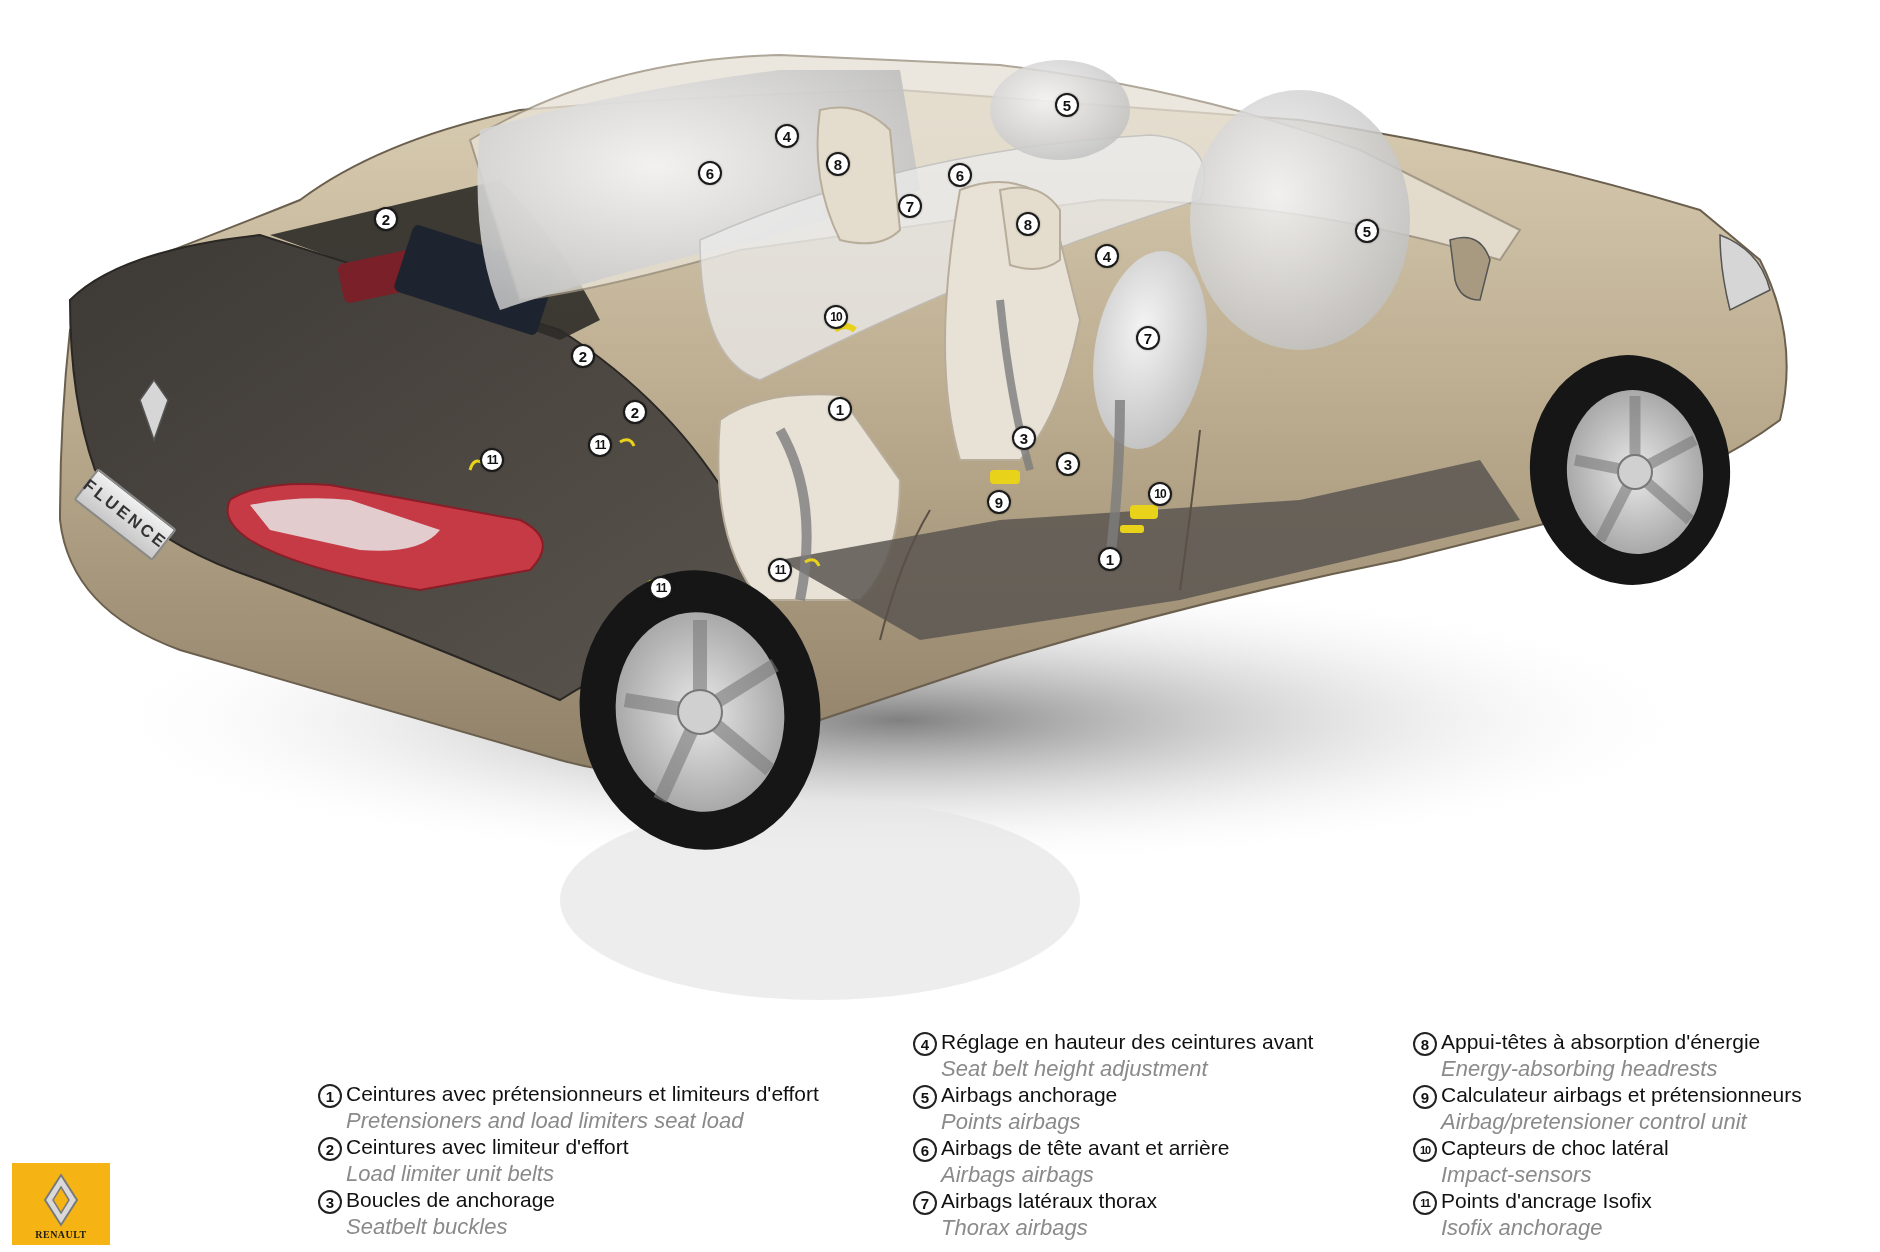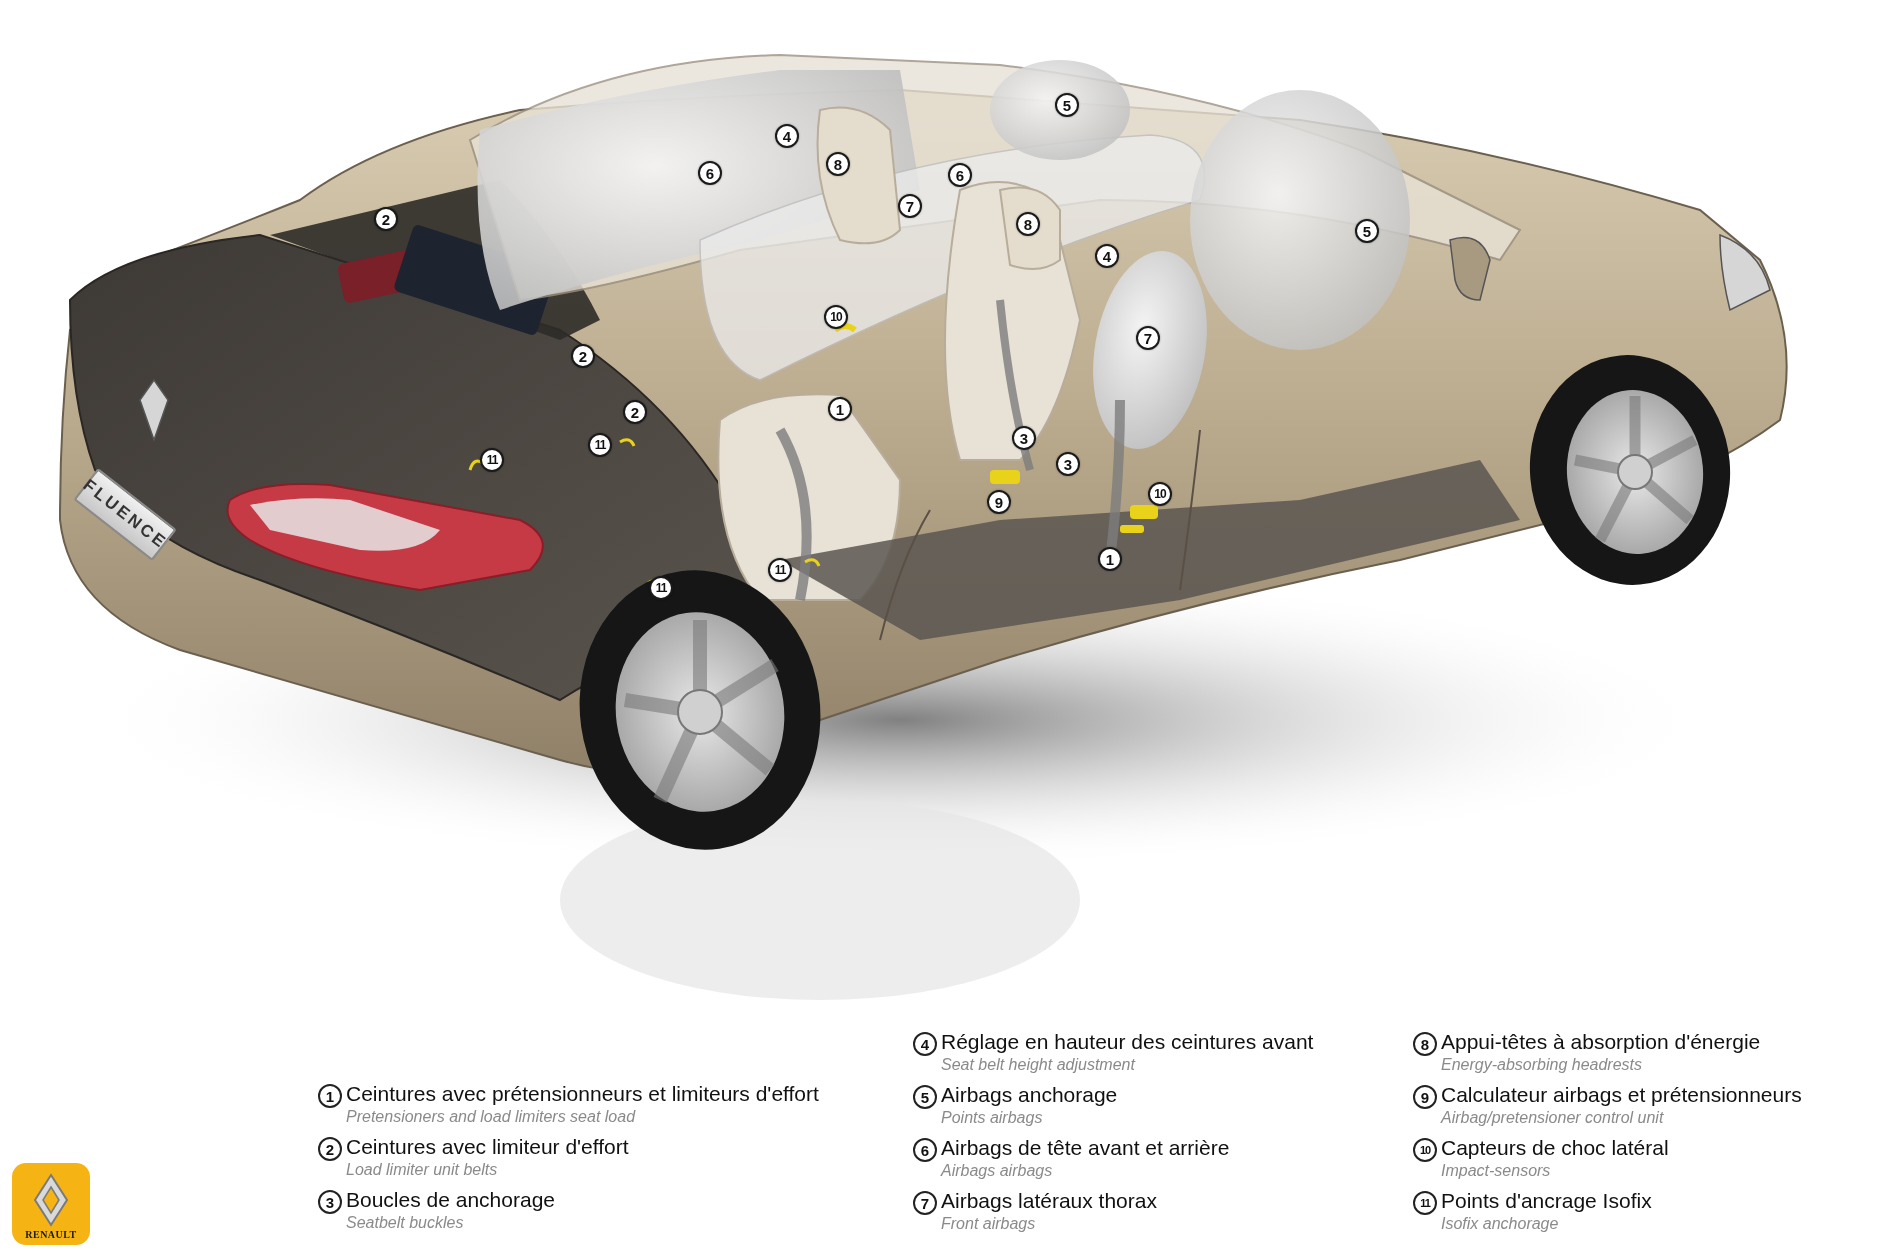--- a/index.html
+++ b/index.html
@@ -32,25 +32,25 @@
     #legend { position: absolute; left: 0; top: 1030px; width: 1880px; height: 222px; }
     .legend-col { position: absolute; top: 0; }
     .legend-item { position: relative; height: 53px; }
     .legend-num {
       position: absolute; left: 0; top: 2px; width: 24px; height: 24px; border-radius: 50%;
       border: 2px solid #222; box-sizing: border-box; display: flex; align-items: center; justify-content: center;
       font-size: 15px; font-weight: bold; color: #111; background: #fff;
     }
     .legend-num.small { font-size: 11px; letter-spacing: -1px; }
     .legend-fr { position: absolute; left: 28px; top: 0; font-size: 21px; color: #111; white-space: nowrap; }
-    .legend-en { position: absolute; left: 28px; top: 26px; font-size: 16px; color: #8a8a8a; font-style: italic; white-space: nowrap; }
+    .legend-en { position: absolute; left: 28px; top: 26px; font-size: 22px; color: #8a8a8a; font-style: italic; white-space: nowrap; }
 
     #logo {
-      position: absolute; left: 12px; top: 1163px; width: 78px; height: 82px;
-      background: #f6b414; display: flex; flex-direction: column; align-items: center; justify-content: flex-start; border-radius: 14px;
+      position: absolute; left: 12px; top: 1163px; width: 98px; height: 82px;
+      background: #f6b414; display: flex; flex-direction: column; align-items: center; justify-content: flex-start;
     }
     #logo .diamond-wrap { margin-top: 10px; width: 40px; height: 54px; position: relative; }
     #logo .logo-text { font-size: 10px; font-weight: bold; color: #1a1a1a; margin-top: 2px; letter-spacing: 0.5px; font-family: "Liberation Serif", serif; }
   </style>
 </head>
 <body>
 
 <div id="stage">
   <svg width="1880" height="1020" viewBox="0 0 1880 1020">
     <defs>
@@ -219,21 +219,21 @@
         <span class="legend-en">Points airbags</span>
       </div>
       <div class="legend-item">
         <span class="legend-num">6</span>
         <span class="legend-fr">Airbags de tête avant et arrière</span>
         <span class="legend-en">Airbags airbags</span>
       </div>
       <div class="legend-item">
         <span class="legend-num">7</span>
         <span class="legend-fr">Airbags latéraux thorax</span>
-        <span class="legend-en">Front airbags</span>
+        <span class="legend-en">Thorax airbags</span>
       </div>
     </div>
   <div class="legend-col" id="legend-col-2" style="left:1413px; top:0px;">
       <div class="legend-item">
         <span class="legend-num">8</span>
         <span class="legend-fr">Appui-têtes à absorption d'énergie</span>
         <span class="legend-en">Energy-absorbing headrests</span>
       </div>
       <div class="legend-item">
         <span class="legend-num">9</span>

